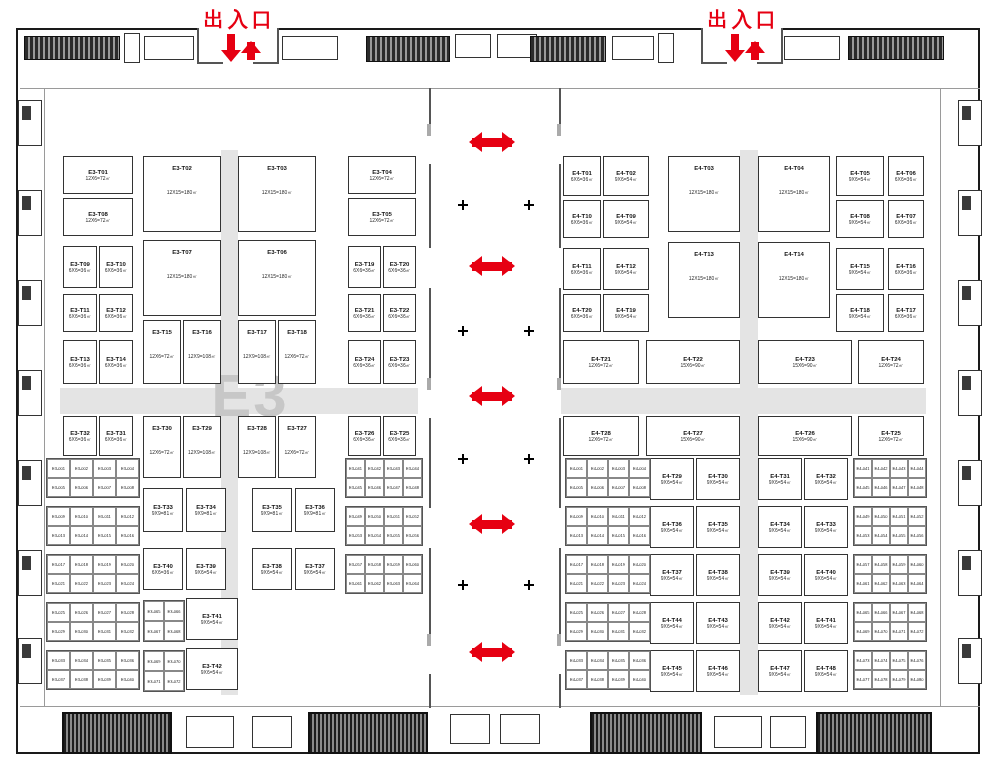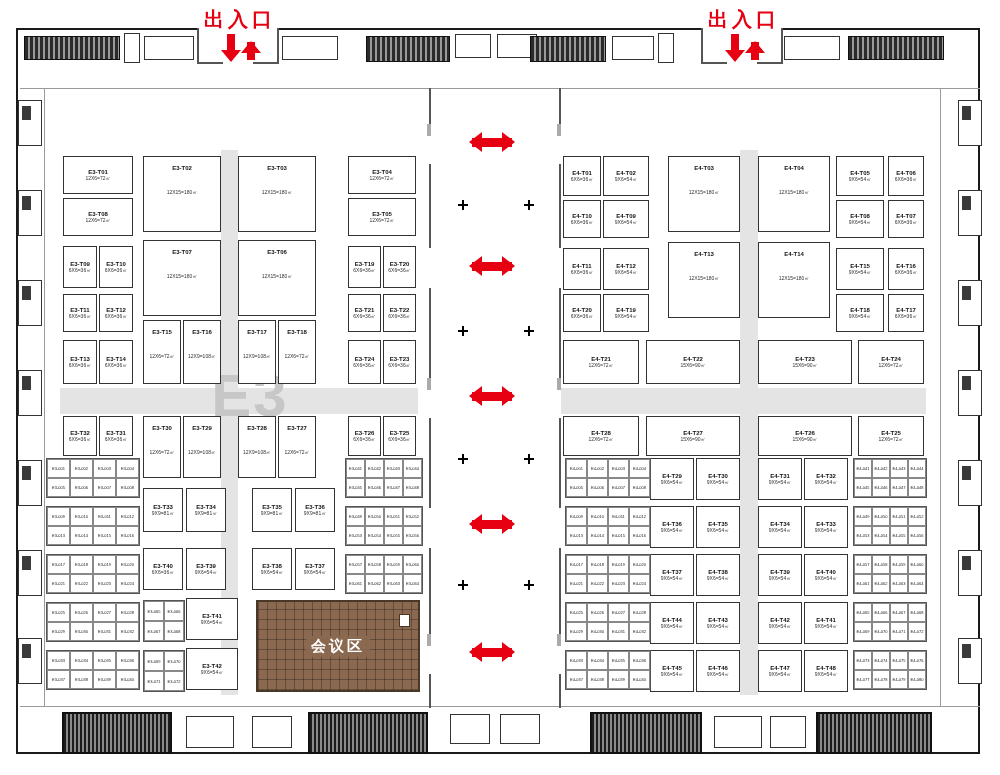--- a/index.html
+++ b/index.html
@@ -153,24 +153,20 @@
 
   <div class="plus" style="left:458px;top:200px"></div>
   <div class="plus" style="left:524px;top:200px"></div>
   <div class="plus" style="left:458px;top:326px"></div>
   <div class="plus" style="left:524px;top:326px"></div>
   <div class="plus" style="left:458px;top:454px"></div>
   <div class="plus" style="left:524px;top:454px"></div>
   <div class="plus" style="left:458px;top:580px"></div>
   <div class="plus" style="left:524px;top:580px"></div>
 
-  <div class="conference">
-    <span class="conf-label">会议区</span>
-    <span class="conf-door"></span>
-  </div>
 
 <div class="booth" style="left: 63px; top: 156px; width: 70px; height: 38px;">
       <div class="b-name">E3-T01</div>
       <div class="b-size">12X6=72㎡</div>
     </div>
     <div class="booth tall" style="left: 143px; top: 156px; width: 78px; height: 76px;">
       <div class="b-name">E3-T02</div>
       <div class="b-size">12X15=180㎡</div>
     </div>
     <div class="booth tall" style="left: 238px; top: 156px; width: 78px; height: 76px;">

